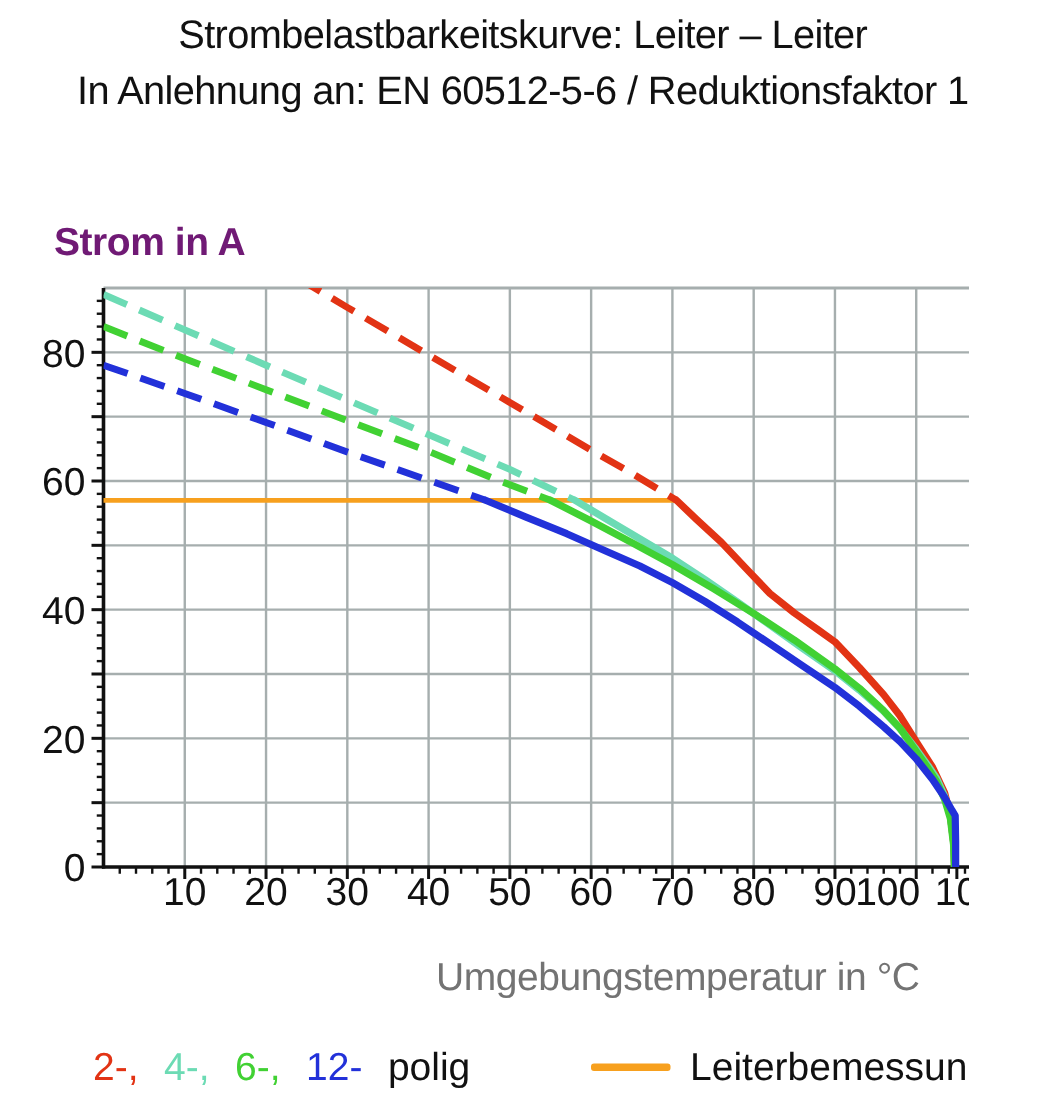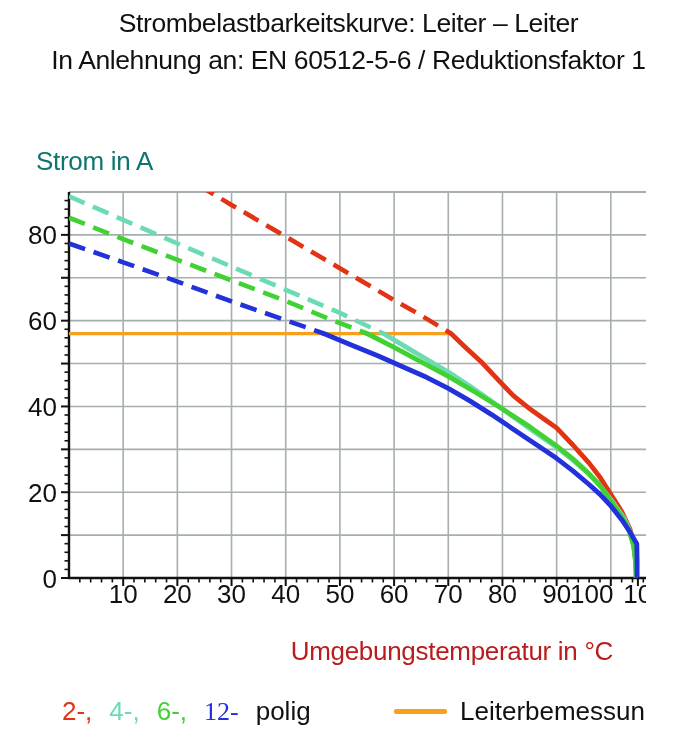--- a/index.html
+++ b/index.html
@@ -7,25 +7,25 @@
     position:relative; width:646px; height:743px; background:#ffffff;
     font-family:"Liberation Sans", sans-serif; color:#111111; overflow:hidden;
   }
   .title-block {
     position:absolute; top:5px; left:0; width:697px;
     text-align:center; font-size:26.5px; line-height:37px;
     letter-spacing:-0.4px; color:#111111;
   }
   .y-axis-label {
     position:absolute; left:36px; top:146px;
-    font-size:26px; letter-spacing:-0.3px; color:#0f766e;
+    font-size:26px; letter-spacing:-0.3px; color:#701a75;font-weight:bold;
   }
   .x-axis-label {
     position:absolute; right:33px; top:636px;
-    font-size:26px; letter-spacing:-0.3px; color:#b91c1c; text-align:right;
+    font-size:26px; letter-spacing:-0.3px; color:#737373; text-align:right;
   }
   svg.chart { position:absolute; left:0; top:140px; }
   .legend-row { position:absolute; left:0; top:696px; width:697px; height:34px; font-size:26px; }
   .poles-legend { position:absolute; left:62px; top:0; display:flex; align-items:baseline; }
   .poles-legend .pole-item { margin-right:17px; }
   .poles-legend .pole-item:last-of-type { margin-right:0; }
   .rated-legend { position:absolute; left:394px; top:0; display:flex; align-items:center; }
   .rated-swatch { display:inline-block; width:53px; height:4.5px; border-radius:2px; margin-right:13px; }
   .tick-text { font-family:"Liberation Sans", sans-serif; font-size:26px; fill:#111111; }
 </style>
@@ -198,21 +198,21 @@
       </g>
     </svg>
 
   <div class="x-axis-label">Umgebungstemperatur in °C</div>
 
   <div class="legend-row">
     <div class="poles-legend">
       <span class="pole-item" style="color: rgb(226, 51, 20);">2-,</span>
       <span class="pole-item" style="color: rgb(108, 219, 180);">4-,</span>
       <span class="pole-item" style="color: rgb(65, 209, 51);">6-,</span>
-      <span class="pole-item" style="color: rgb(34, 49, 217); font-family: Liberation Serif, serif;">12-</span>
+      <span class="pole-item" style="color: rgb(34, 49, 217);">12-</span>
         <span>polig</span>
     </div>
     <div class="rated-legend">
       <span class="rated-swatch" style="background-color: rgb(247, 160, 30);"></span>
       <span>Leiterbemessungsstrom</span>
     </div>
   </div>
 
 </div>
 

